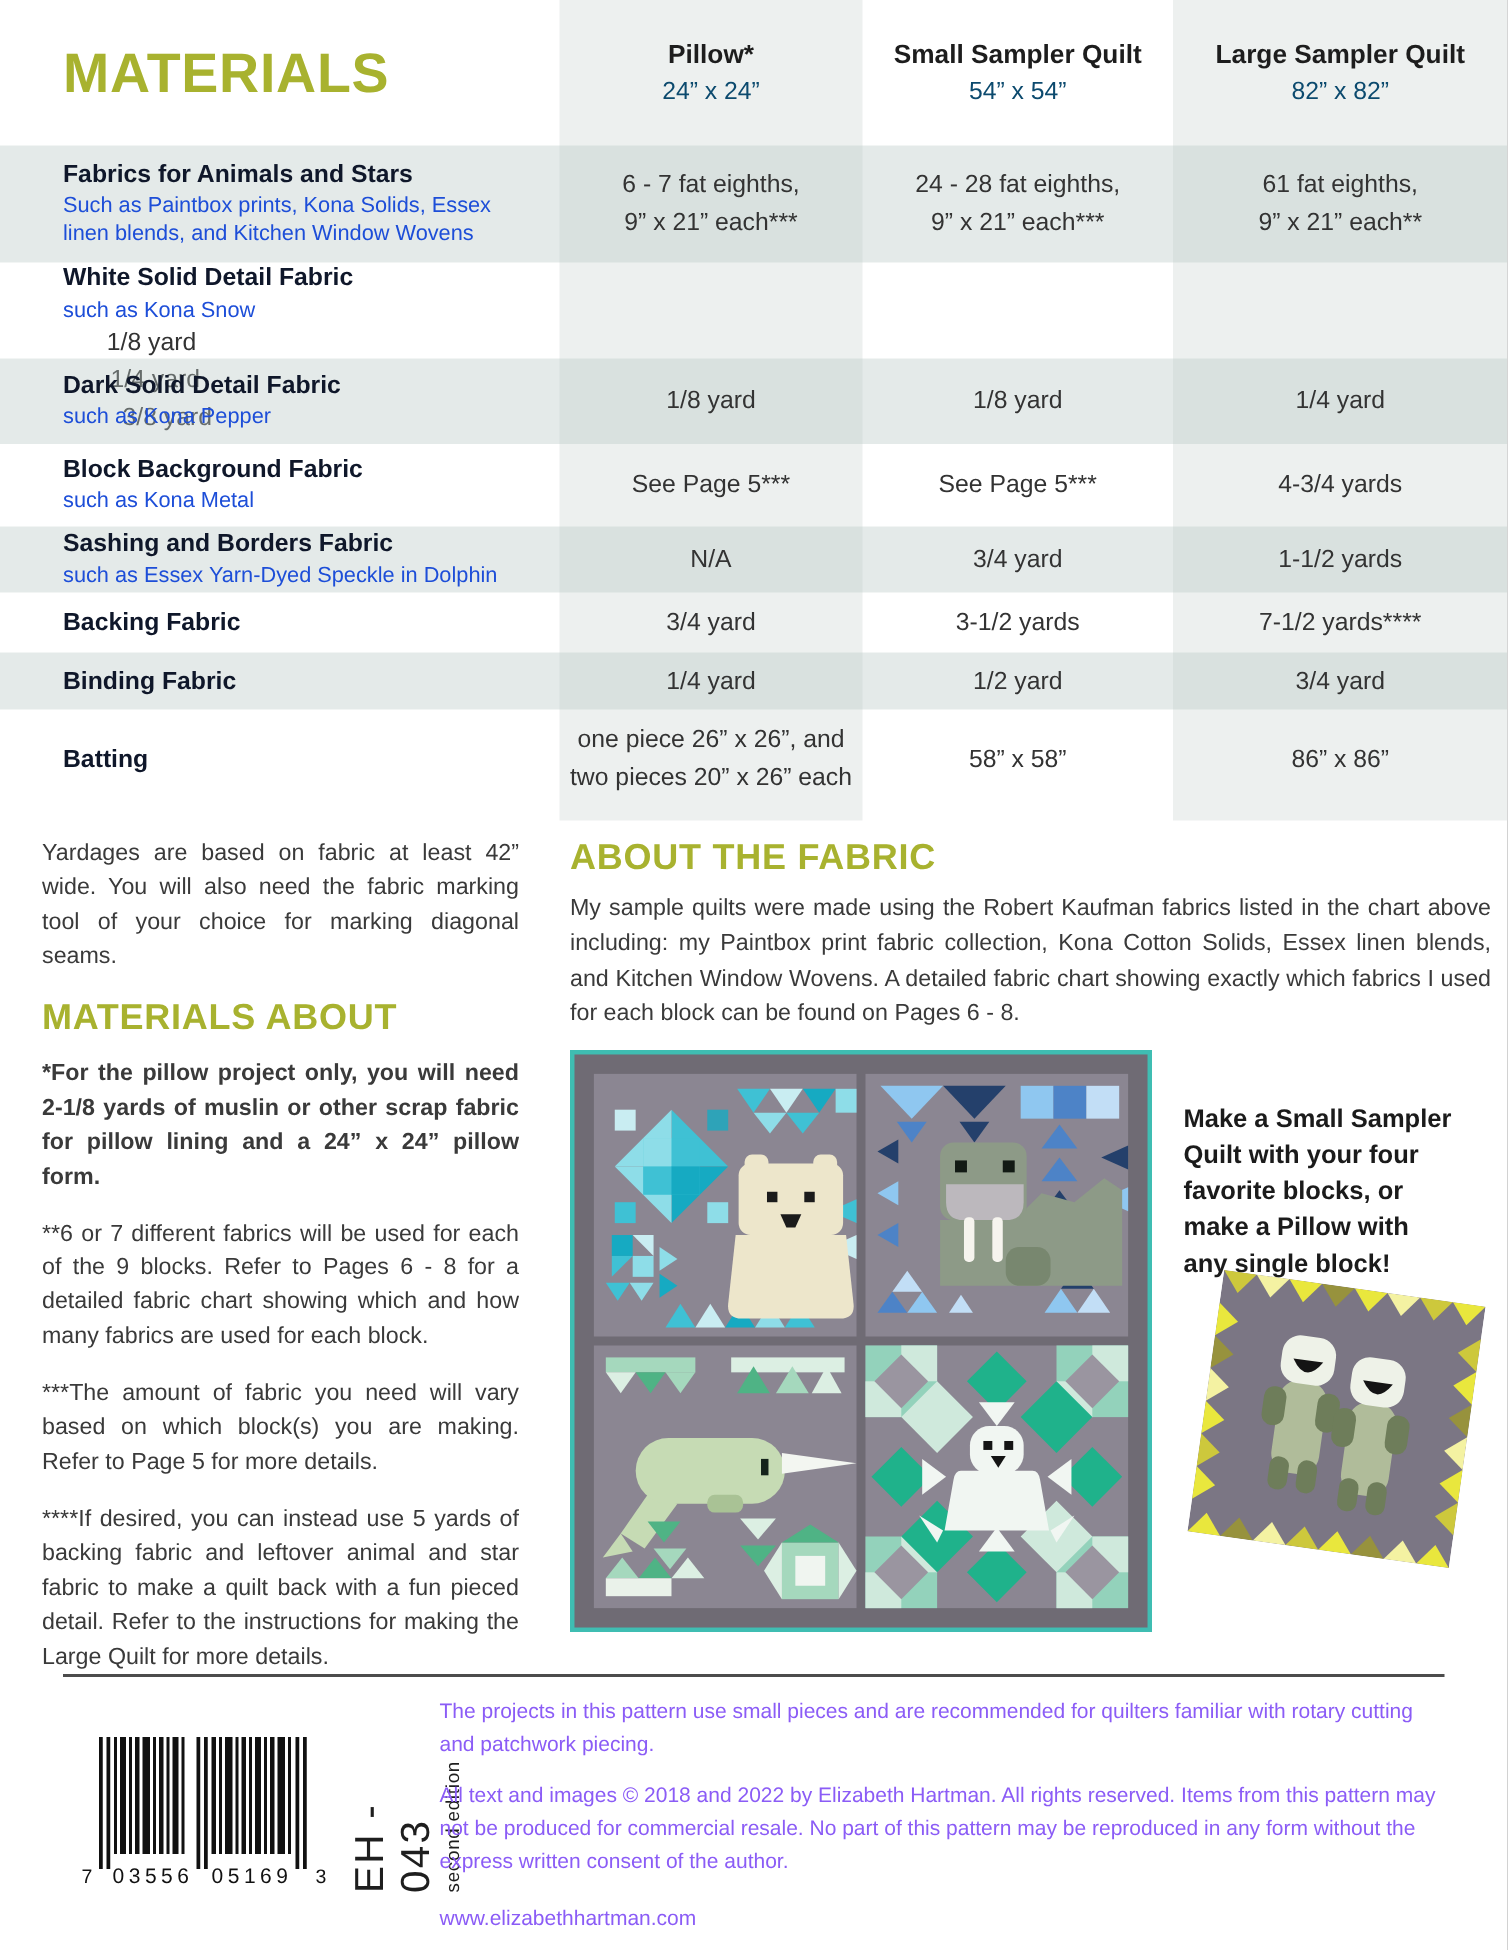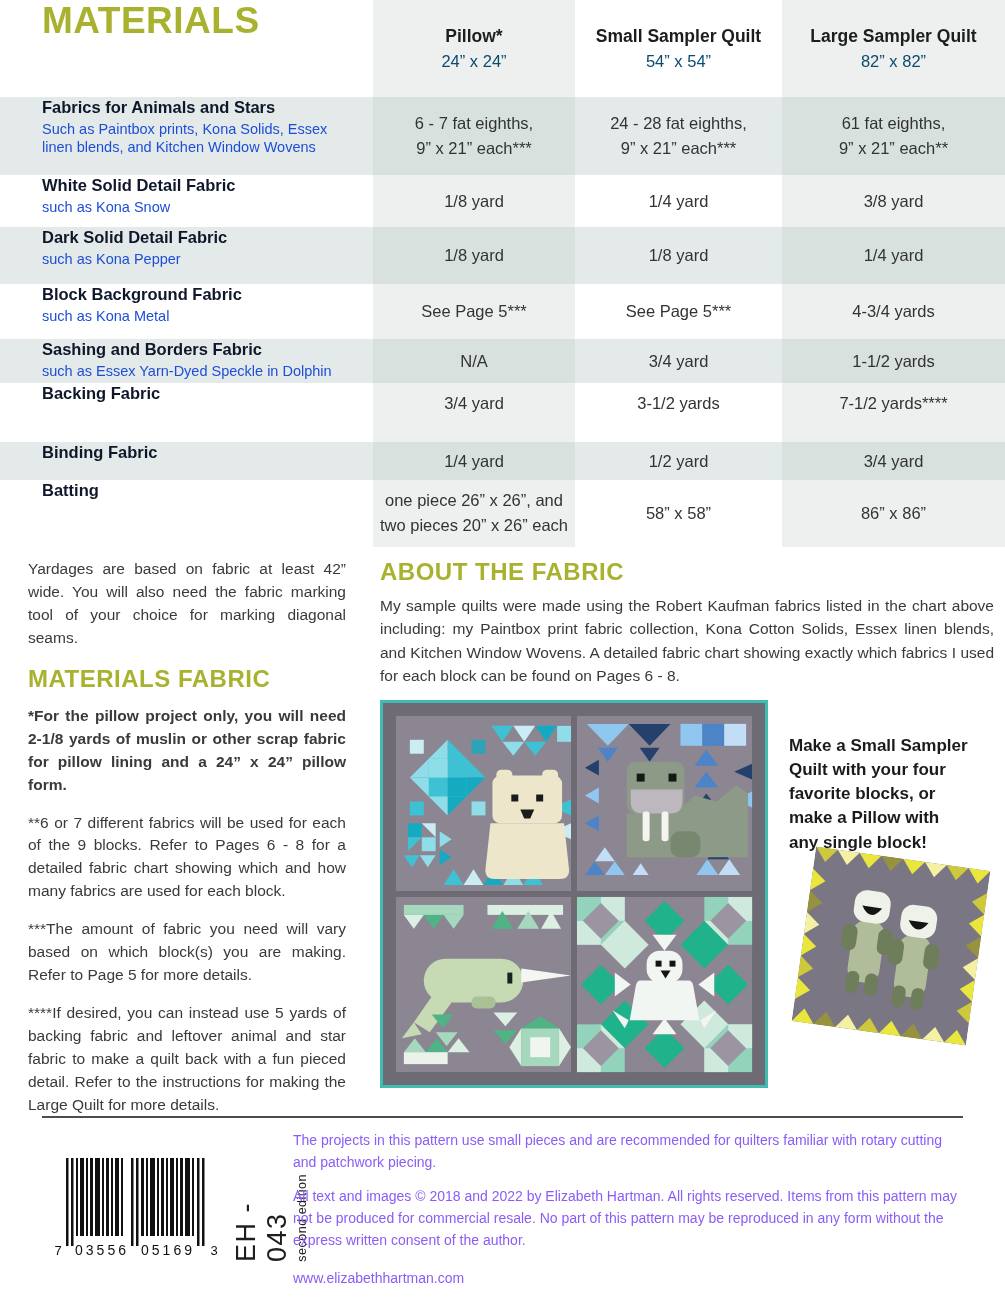--- a/index.html
+++ b/index.html
@@ -10,36 +10,36 @@
     font-family: "Liberation Sans", "DejaVu Sans", sans-serif;
     color: #3a3a3a;
   }
   
   .table-wrap { position: absolute; left: 0; top: 0; width: 1005px; height: 547px; }
   .band { position: absolute; top: 0; height: 547px; background: #edf0ef; z-index: 0; }
   .band2 { left: 373px; width: 202px; }
   .band4 { left: 782px; width: 223px; }
   .row { position: relative; z-index: 1; display: flex; width: 1005px; }
   .row.striped { background: rgba(184,199,198,0.38); }
-  .cell-label { width: 373px; padding: 0 24px 0 42px; display: flex; flex-direction: column; justify-content: flex-start; }
+  .cell-label { width: 373px; padding: 0 24px 0 42px; display: flex; flex-direction: column; justify-content: center; }
   .cell-val { display: flex; align-items: center; justify-content: center; text-align: center;
               font-size: 16.5px; color: #333333; line-height: 1.5; white-space: pre-line; }
   .v1 { width: 202px; } .v2 { width: 207px; } .v3 { width: 223px; }
   .thead { height: 97px; }
   .title-green { font-family: "Liberation Sans", sans-serif; font-weight: 700; color: #a8b22f;
                  letter-spacing: 0.5px; margin: 0; }
   .page-title { font-size: 37px; }
   .col-head { display: flex; flex-direction: column; align-items: center; justify-content: center; }
   .col-name { font-weight: 700; font-size: 17.5px; color: #1d1d1d; }
   .col-size { font-size: 16.5px; color: #0c4a6e; margin-top: 5px; }
   .row-label { font-weight: 700; font-size: 16.5px; color: #0f172a; line-height: 1.25; }
   .row-sublabel { font-size: 14.5px; color: #1d4ed8; line-height: 1.3; margin-top: 2px; }
   .row-sublabel:empty { display: none; }
-  .rh1 { height: 78px; } .rh2 { height: 52px; } .rh3 { height: 57px; } .rh4 { height: 55px; }
-  .rh5 { height: 44px; } .rh6 { height: 40px; } .rh7 { height: 38px; margin-top: 19px; } .rh8 { height: 66px; }
+  .rh1 { height: 78px; } .rh2 { height: 64px; flex-direction: column; } .rh3 { height: 57px; } .rh4 { height: 55px; }
+  .rh5 { height: 44px; } .rh6 { height: 40px; } .rh7 { height: 38px; } .rh8 { height: 66px; }
   
   .notes { position: absolute; left: 28px; top: 558px; width: 318px; text-align: justify; }
   .notes p { font-size: 15.5px; line-height: 1.48; margin: 0 0 15px 0; color: #3a3a3a; }
   .notes h2 { font-size: 24px; margin: 8px 0 12px 0; }
   .note-bold { font-weight: 700; color: #1f1f1f; }
   
   .about { position: absolute; left: 380px; top: 558px; width: 614px; }
   .about h2 { font-size: 24px; margin: 0 0 8px 0; }
   .about p { font-size: 15.5px; line-height: 1.5; margin: 0; text-align: justify; color: #3a3a3a; }
   
@@ -165,21 +165,21 @@
       </div>
       <div class="cell-val v1">one piece 26” x 26”, and
 two pieces 20” x 26” each</div>
       <div class="cell-val v2">58” x 58”</div>
       <div class="cell-val v3">86” x 86”</div>
     </div>
   </section>
 
   <aside class="notes">
     <p>Yardages are based on fabric at least 42” wide. You will also need the fabric marking tool of your choice for marking diagonal seams.</p>
-    <h2 class="title-green">MATERIALS FABRIC</h2>
+    <h2 class="title-green">MATERIALS ABOUT</h2>
     <p class="note-bold">*For the pillow project only, you will need 2-1/8 yards of muslin or other scrap fabric for pillow lining and a 24” x 24” pillow form.</p>
     <p>**6 or 7 different fabrics will be used for each of the 9 blocks. Refer to Pages 6 - 8 for a detailed fabric chart showing which and how many fabrics are used for each block.</p>
     <p>***The amount of fabric you need will vary based on which block(s) you are making. Refer to Page 5 for more details.</p>
     <p>****If desired, you can instead use 5 yards of backing fabric and leftover animal and star fabric to make a quilt back with a fun pieced detail. Refer to the instructions for making the Large Quilt for more details.</p>
   </aside>
 
   <section class="about">
     <h2 class="title-green">ABOUT THE FABRIC</h2>
     <p>My sample quilts were made using the Robert Kaufman fabrics listed in the chart above including: my Paintbox print fabric collection, Kona Cotton Solids, Essex linen blends, and Kitchen Window Wovens. A detailed fabric chart showing exactly which fabrics I used for each block can be found on Pages 6 - 8.</p>
   </section>

